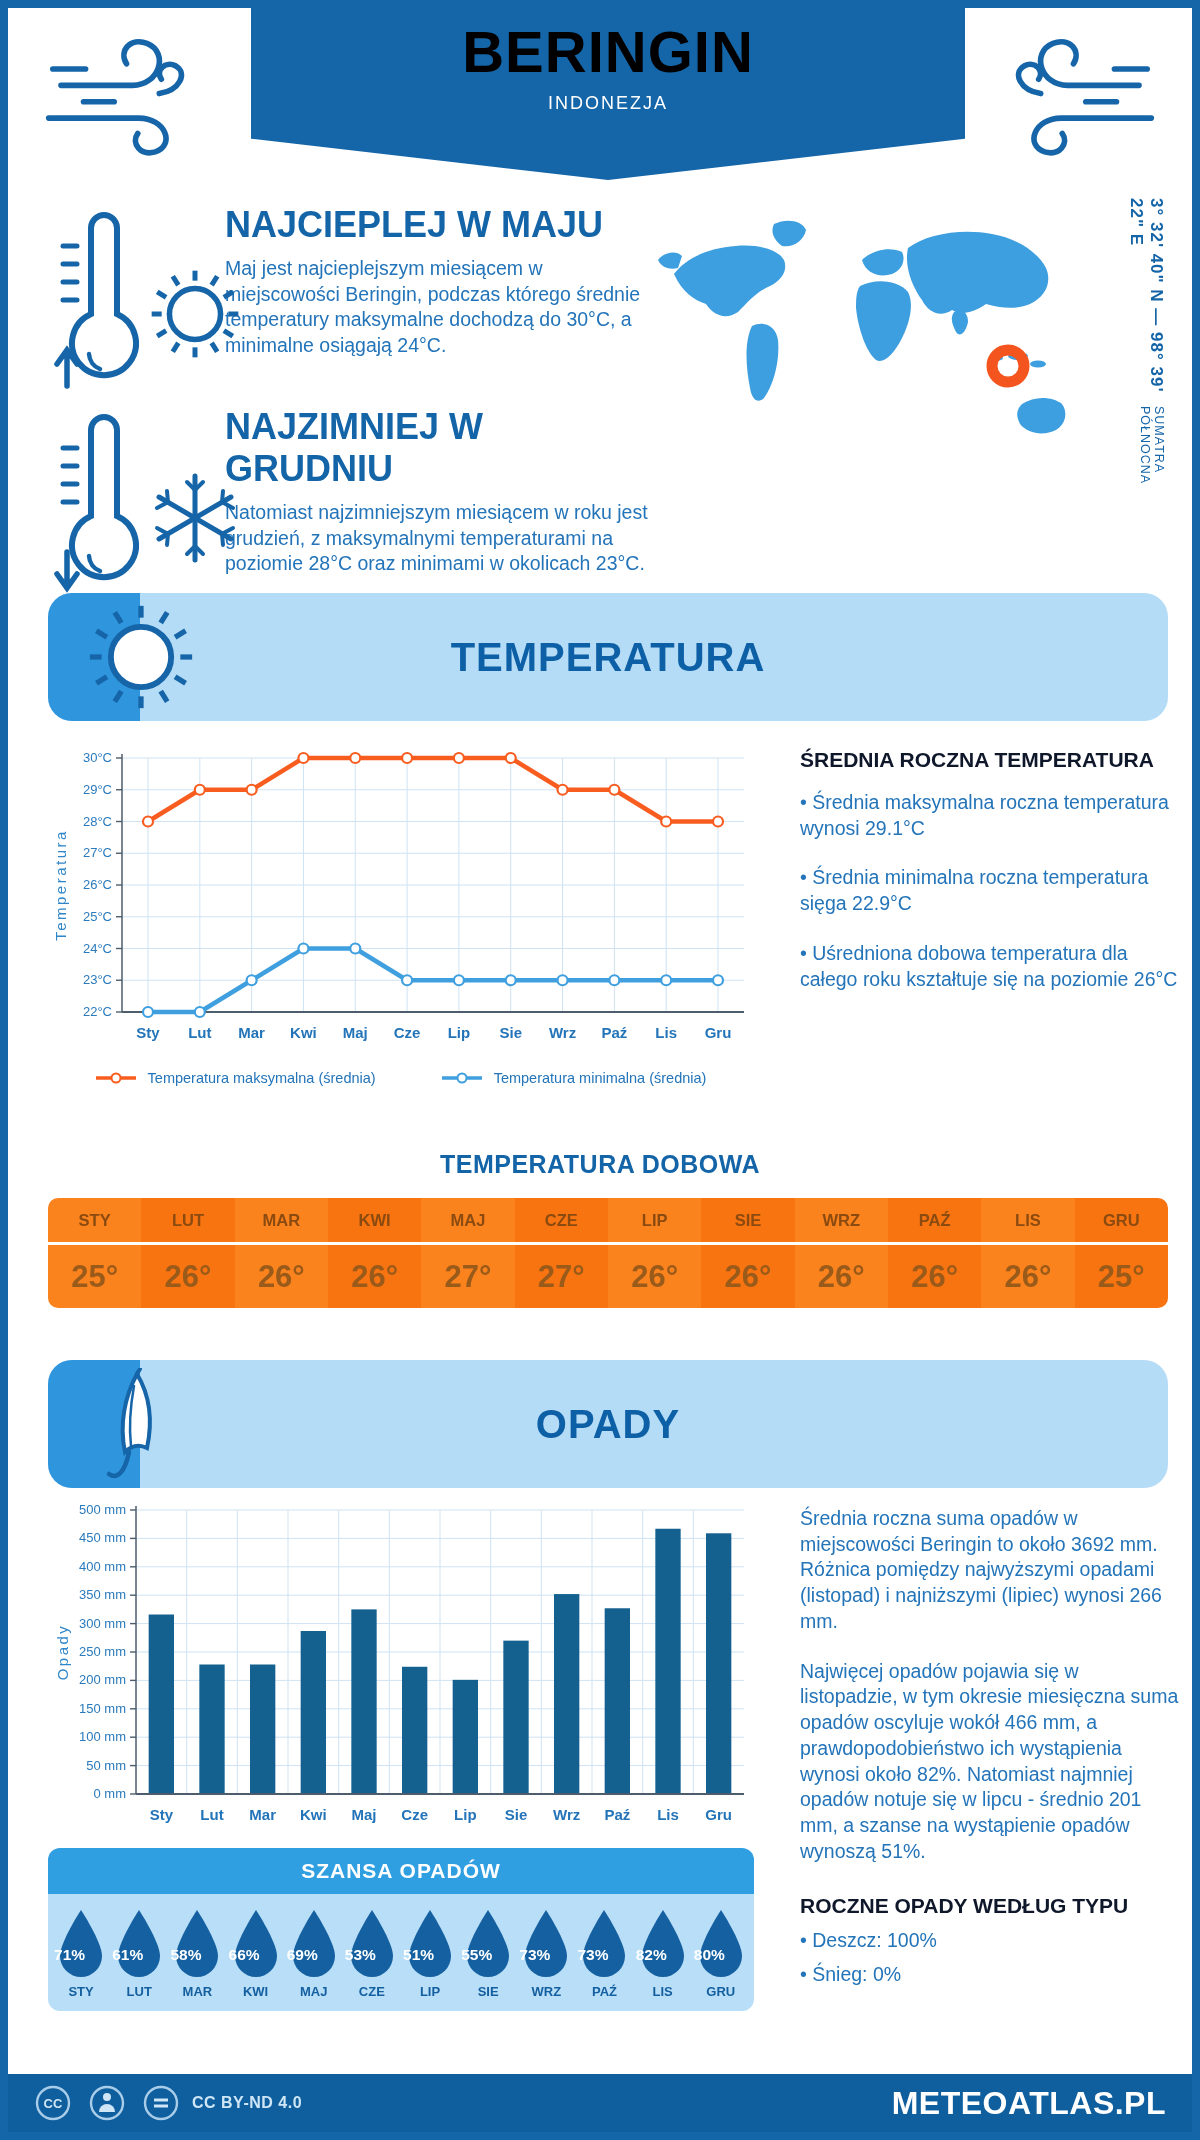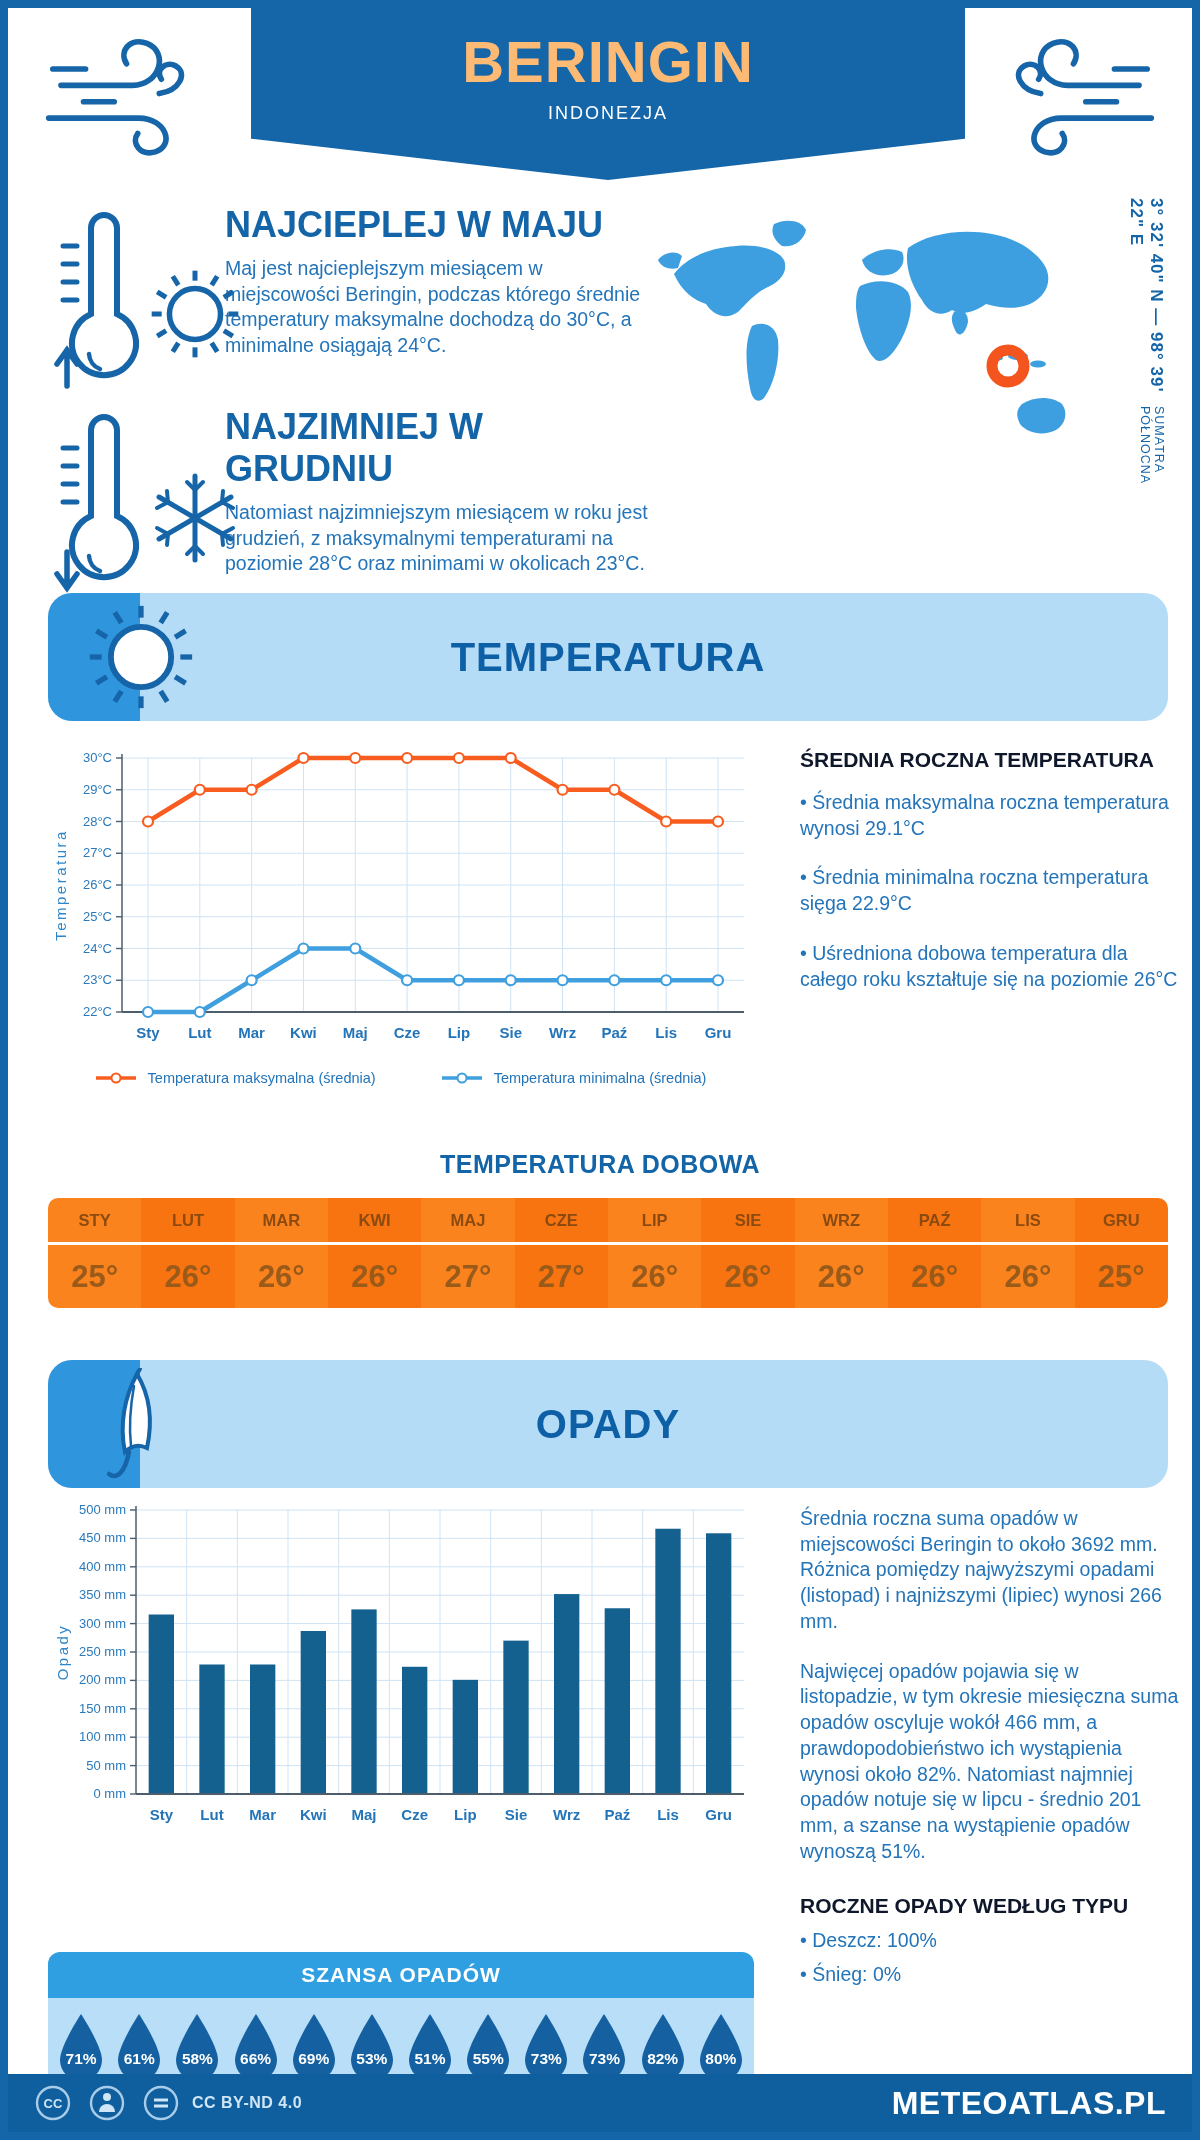--- a/index.html
+++ b/index.html
@@ -8,21 +8,21 @@
         font-family:"Liberation Sans",sans-serif;}
   svg{display:block;font-family:"Liberation Sans",sans-serif;}
 
   
   .wind{position:absolute;top:20px;width:175px;height:128px;}
   .wind.left{left:30px;}
   .wind.right{right:30px;transform:scaleX(-1);}
   .banner{position:absolute;left:243px;top:0;width:714px;height:172px;background:#1566a9;
           clip-path:polygon(0 0,100% 0,100% 76%,50% 100%,0 76%);
           display:flex;flex-direction:column;align-items:center;}
-  .banner .title{margin-top:20px;font-size:58px;font-weight:700;color:#fdba74;letter-spacing:1px;}
+  .banner .title{margin-top:10px;font-size:58px;font-weight:700;color:#000000;letter-spacing:1px;}
   .banner .subtitle{margin-top:8px;font-size:18px;font-weight:400;color:#fff;letter-spacing:2px;}
 
   
   .info-block{position:absolute;left:45px;width:600px;}
   .ib-icons{position:absolute;left:0;top:8px;width:205px;height:200px;}
   .ib-thermo{position:absolute;left:0;top:0;}
   .ib-side{position:absolute;left:92px;top:52px;}
   .ib-title{margin:0 0 10px 0;padding-left:172px;font-size:36px;font-weight:700;color:#1464a8;}
   .ib-text{margin:0;padding-left:172px;font-size:19.5px;line-height:1.32;color:#2374b9;}
 
@@ -62,26 +62,26 @@
                overflow:hidden;display:flex;}
   .dt-col{flex:1;display:flex;flex-direction:column;}
   .dt-col.odd{background:#fb831d;}
   .dt-col.even{background:#f87410;}
   .dt-m{height:44px;display:flex;align-items:center;justify-content:center;
         font-size:16.5px;font-weight:700;color:#8a4a10;border-bottom:3px solid #fff;}
   .dt-v{flex:1;display:flex;align-items:center;justify-content:center;
         font-size:31px;font-weight:700;color:#9a5a1a;}
 
   
-  .chance{position:absolute;left:40px;top:1944px;width:706px;border-radius:12px;overflow:hidden;}
+  .chance{position:absolute;left:40px;top:1840px;width:706px;border-radius:12px;overflow:hidden;}
   .chance-head{height:46px;background:#2f9fe2;display:flex;align-items:center;justify-content:center;
                font-size:21px;font-weight:700;color:#fff;letter-spacing:1px;}
   .chance-body{background:#b9def7;display:flex;justify-content:space-around;padding:14px 4px 12px;}
   .drop-wrap{position:relative;width:54px;display:flex;flex-direction:column;align-items:center;}
-  .drop-pct{position:absolute;top:38px;left:0;width:100%;text-align:center;
+  .drop-pct{position:absolute;top:38px;left:0;width:100%;
             color:#fff;font-weight:700;font-size:15.5px;}
   .drop-month{margin-top:6px;font-size:13px;font-weight:700;color:#135f9f;}
 
   
   .footer{position:absolute;left:0;right:0;bottom:0;height:58px;background:#0f5f9f;
           display:flex;align-items:center;padding:0 26px;}
   .footer .lic{margin-left:12px;font-size:16px;font-weight:700;color:#cfe6f7;letter-spacing:0.5px;}
   .footer .brand{margin-left:auto;font-size:32px;font-weight:700;color:#fff;letter-spacing:0.5px;}
   .cc-icons{display:flex;gap:16px;}
 </style>

